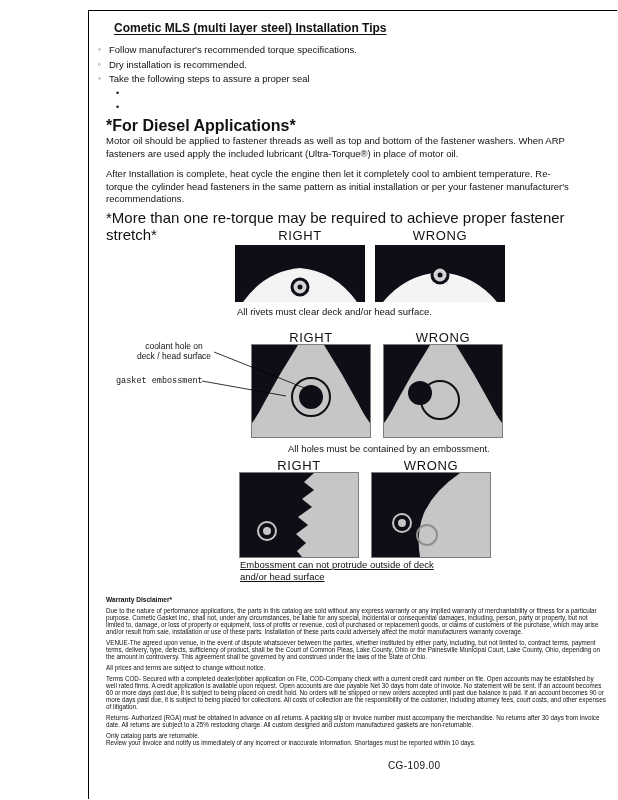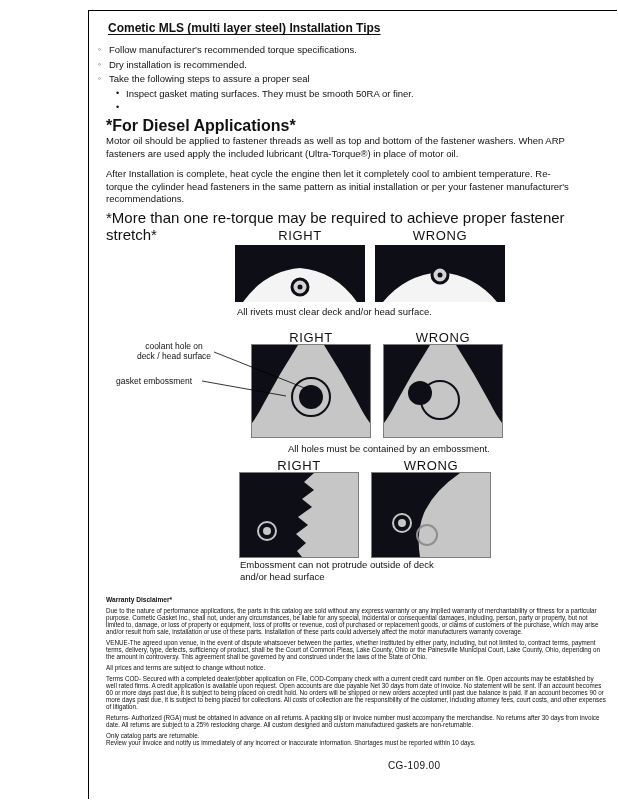--- a/index.html
+++ b/index.html
@@ -10,42 +10,42 @@
     color:#111;
     position:relative;
     overflow:hidden;
   }
   .page { position:absolute; inset:0; background:#fff; }
   .frame {
     position:absolute; left:88px; top:10px; width:529px; height:789px;
     border-top:1.5px solid #000; border-left:1.5px solid #000;
   }
   .title {
-    position:absolute; left:108px; top:21px;
+    position:absolute; left:114px; top:21px;
     font-size:12px; font-weight:bold;
     text-decoration:underline; text-underline-offset:2px;
   }
   .tips { position:absolute; left:98px; top:44px; font-size:9.5px; width:480px; }
   .tip { display:flex; align-items:flex-start; margin-bottom:3.5px; }
   .tip .m1 { width:11px; font-size:8px; line-height:11px; }
   .tip.sub { padding-left:18px; }
   .tip .m2 { width:10px; font-size:9px; line-height:11px; }
   .diesel-heading { position:absolute; left:106px; top:117px; font-size:16px; font-weight:bold; }
   .para { position:absolute; left:106px; width:470px; font-size:9.5px; line-height:1.32; }
   .p1 { top:135px; }
   .p2 { top:168px; }
   .note { position:absolute; left:106px; top:209px; font-size:15px; }
   .dlabel { position:absolute; font-size:13px; letter-spacing:0.6px; text-align:center; }
   .w130 { width:130px; } .w118 { width:118px; }
   .dimg { position:absolute; display:block; }
   .gbordered { outline:1px solid #7d7d7d; }
   .caption { position:absolute; font-size:9.5px; line-height:12px; }
   .callout { position:absolute; font-size:8.5px; line-height:10px; }
   .co1 { left:133px; top:341px; width:82px; text-align:center; }
-  .co2 { left:116px; top:376px; }
+  .co2 { left:116px; top:376px;font-family:Liberation Mono, monospace; }
   .lines-overlay { position:absolute; left:0; top:0; width:618px; height:800px; pointer-events:none; }
   .disclaimer { position:absolute; left:106px; top:596px; width:500px; font-size:6.3px; line-height:7px; }
   .disclaimer h3 { font-size:6.6px; font-weight:bold; margin-bottom:4px; }
   .disclaimer p { margin-bottom:4px; }
   .disclaimer p.tight { margin-bottom:0; }
   .footer-code { position:absolute; left:388px; top:760px; font-size:10px; letter-spacing:0.4px; }
   
   :root { --diagram_dark:#0e0e16; --diagram_gray:#c6c6c6; --diagram_light:#f4f4f4; }
   .f-dark { fill:var(--diagram_dark); }
   .f-gray { fill:var(--diagram_gray); }
@@ -71,21 +71,20 @@
     <div class="tip">
       <span class="m1">◦</span>
       <span>Dry installation is recommended.</span>
     </div>
     <div class="tip">
       <span class="m1">◦</span>
       <span>Take the following steps to assure a proper seal</span>
     </div>
     <div class="tip sub">
       <span class="m2">•</span>
-      <span>Inspect gasket mating surfaces.  They must be smooth 50RA or finer.</span>
     </div>
     <div class="tip sub">
       <span class="m2">•</span>
     </div>
   </div>
 
   <h2 class="diesel-heading">*For Diesel Applications*</h2>
   <p class="para p2">After Installation is complete, heat cycle the engine then let it completely cool to ambient temperature. Re-torque the cylinder head fasteners in the same pattern as initial installation or per your fastener manufacturer's recommendations.</p>
   <p class="para p1">Motor oil should be applied to fastener threads as well as top and bottom of the fastener washers. When ARP fasteners are used apply the included lubricant (Ultra-Torque®) in place of motor oil.</p>
   <p class="note">*More than one re-torque may be required to achieve proper fastener stretch*</p>
@@ -148,21 +147,21 @@
     <circle class="f-gray" cx="27" cy="58" r="4"></circle>
   </svg>
   <svg class="dimg gbordered" style="left:372px; top:473px;" width="118" height="84" viewBox="0 0 118 84">
     <rect class="f-gray" width="118" height="84"></rect>
     <path class="f-dark" d="M0,0 H88 Q62,18 52,40 Q44,60 48,84 H0 Z"></path>
     <circle class="s-gray" fill="none" cx="30" cy="50" r="9" stroke-width="2"></circle>
     <circle class="f-gray" cx="30" cy="50" r="4"></circle>
     <circle class="s-mid" fill="none" cx="55" cy="62" r="10" stroke-width="2"></circle>
   </svg>
 
-  <div class="caption" style="left:240px; top:559px;">
+  <div class="caption" style="left:240px; top:559px;text-decoration:underline;">
     <div>Embossment can not protrude outside of deck</div>
     <div>and/or head surface</div>
   </div>
 
   <div class="disclaimer">
     <h3>Warranty Disclaimer*</h3>
     <p>Due to the nature of performance applications, the parts in this catalog are sold without any express warranty or any implied warranty of merchantability or fitness for a particular purpose.  Cometic Gasket Inc., shall not, under any circumstances, be liable for any special, incidental or consequential damages, including, person, party or property, but not limited to, damage, or loss of property or equipment, loss of profits or revenue, cost of purchased or replacement goods, or claims of customers of the purchase, which may arise and/or result from sale, installation or use of these parts.  Installation of these parts could adversely affect the motor manufacturers warranty coverage.</p>
     <p>VENUE-The agreed upon venue, in the event of dispute whatsoever between the parties, whether instituted by either party, including, but not limited to, contract terms, payment terms, delivery, type, defects, sufficiency of product, shall be the Court of Common Pleas, Lake County, Ohio or the Painesville Municipal Court, Lake County, Ohio, depending on the amount in controversy.  This agreement shall be governed by and construed under the laws of the State of Ohio.</p>
     <p>All prices and terms are subject to change without notice.</p>
     <p>Terms COD- Secured with a completed dealer/jobber application on File, COD-Company check with a current credit card number on file.  Open accounts may be established by well rated firms.  A credit application is available upon request.  Open accounts are due payable Net 30 days from date of invoice.  No statement will be sent.  If an account becomes 60 or more days past due, it is subject to being placed on credit hold.  No orders will be shipped or new orders accepted until past due balance is paid.  If an account becomes 90 or more days past due, it is subject to being placed for collections.  All costs of collection are the responsibility of the customer, including attorney fees, court costs, and other expenses of litigation.</p>

